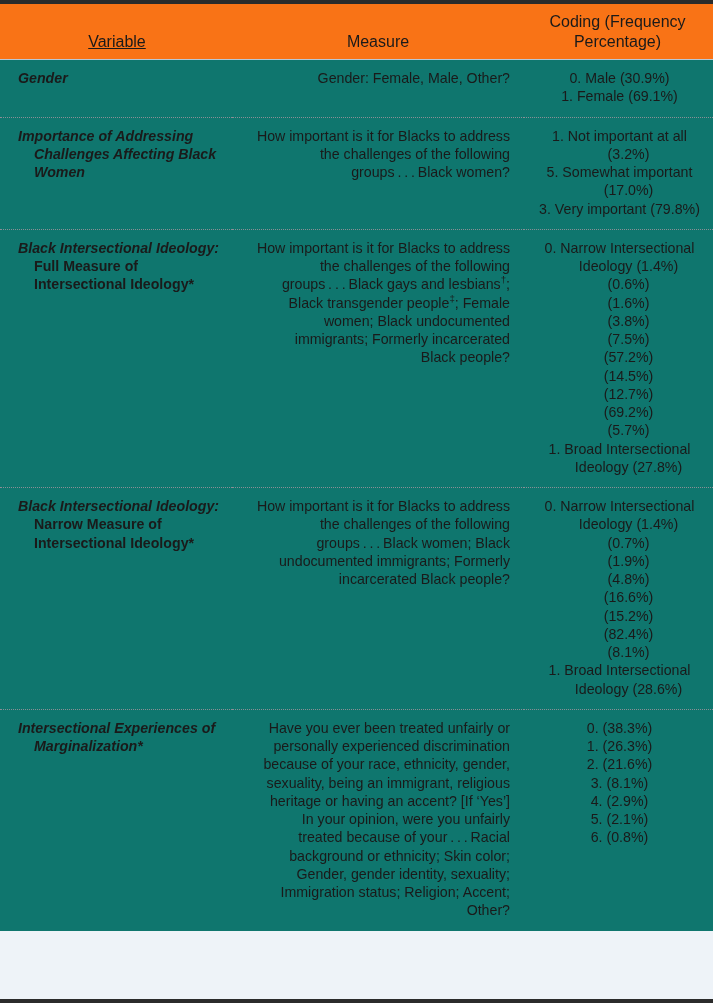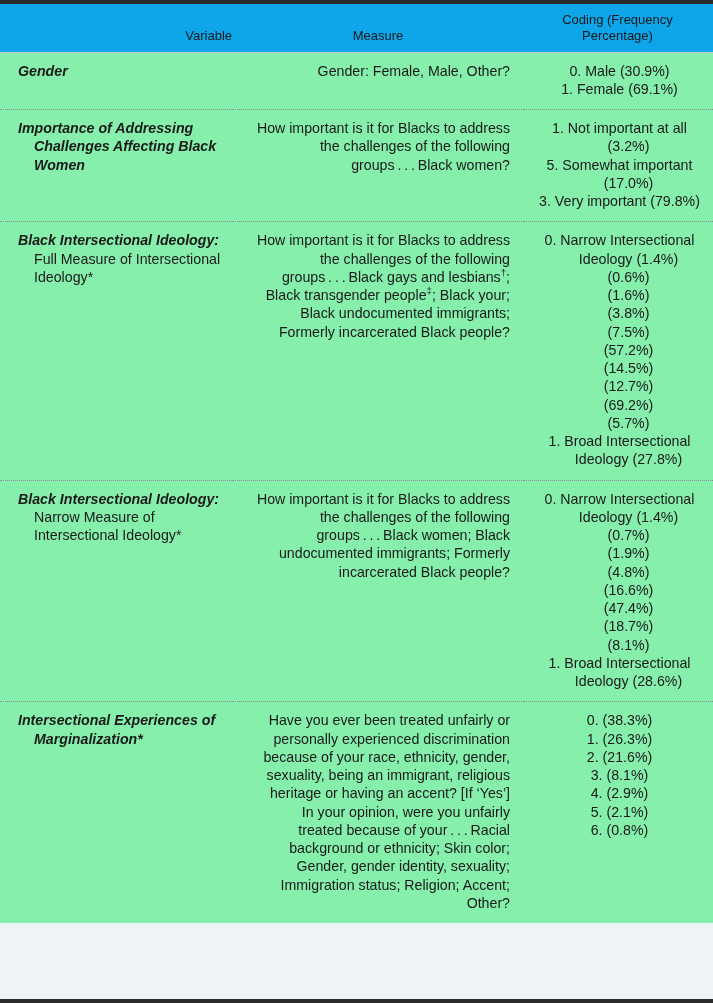--- a/index.html
+++ b/index.html
@@ -33,45 +33,46 @@
 
   col.c-variable { width: 232px; }
   col.c-measure  { width: 292px; }
   col.c-coding   { width: 189px; }
 
   thead tr.header-row {
     background: #d7e6f4;
   }
   thead th {
     font-weight: normal;
-    font-size: 13px;
+    font-size: 16px;
     line-height: 1.22;
     padding: 8px 0 8px 0;
     vertical-align: bottom;
     border-bottom: 1px solid #b9c7d4;
-    background: #0ea5e9;
+    background: #f97316;
   }
   th.h-variable {
-    text-align: right;
+    text-align: center;
     padding-left: 2px;
+    text-decoration: underline;
   }
   th.h-measure {
     text-align: center;
   }
   th.h-coding {
     text-align: center;
     padding-left: 12px;
     padding-right: 14px;
   }
 
   tbody td {
     vertical-align: top;
     font-size: 14.2px;
     line-height: 1.285;
-    background: #86efac;
+    background: #0f766e;
     padding-top: 9px;
     padding-bottom: 11px;
   }
 
   tbody tr.data-row + tr.data-row td {
     border-top: 1px dotted #8a8f95;
   }
 
   td.cell-variable {
     padding-left: 18px;
@@ -93,21 +94,21 @@
     padding-left: 16px;
     text-indent: -16px;
   }
   .var-title {
     font-weight: bold;
     font-style: italic;
   }
   .var-sub {
     display: block;
     padding-left: 16px;
-    font-weight: normal;
+    font-weight: bold;
     font-style: normal;
   }
 
   .coding-list {
     margin: 0;
     padding: 0;
     list-style: none;
   }
   .coding-list li {
     padding-left: 18px;
@@ -174,21 +175,21 @@
           </ul>
         </td>
       </tr>
 
       <tr class="data-row">
         <td class="cell-variable">
           <span class="var-title">Black Intersectional Ideology:</span>
           <span class="var-sub">Full Measure of Intersectional Ideology*</span>
         </td>
         <td class="cell-measure">
-          <div class="hang"><span>How important is it for Blacks to address the challenges of the following groups . . . Black gays and lesbians</span><sup>†</sup><span>; Black transgender people</span><sup>‡</sup><span>; Black your; Black undocumented immigrants; Formerly incarcerated Black people?</span></div>
+          <div class="hang"><span>How important is it for Blacks to address the challenges of the following groups . . . Black gays and lesbians</span><sup>†</sup><span>; Black transgender people</span><sup>‡</sup><span>; Female women; Black undocumented immigrants; Formerly incarcerated Black people?</span></div>
         </td>
         <td class="cell-coding">
           <ul class="coding-list">
             <li>0. Narrow Intersectional Ideology (1.4%)</li>
             <li class="plain">(0.6%)</li>
             <li class="plain">(1.6%)</li>
             <li class="plain">(3.8%)</li>
             <li class="plain">(7.5%)</li>
             <li class="plain">(57.2%)</li>
             <li class="plain">(14.5%)</li>
@@ -208,22 +209,22 @@
         <td class="cell-measure">
           <div class="hang">How important is it for Blacks to address the challenges of the following groups . . . Black women; Black undocumented immigrants; Formerly incarcerated Black people?</div>
         </td>
         <td class="cell-coding">
           <ul class="coding-list">
             <li>0. Narrow Intersectional Ideology (1.4%)</li>
             <li class="plain">(0.7%)</li>
             <li class="plain">(1.9%)</li>
             <li class="plain">(4.8%)</li>
             <li class="plain">(16.6%)</li>
-            <li class="plain">(47.4%)</li>
-            <li class="plain">(18.7%)</li>
+            <li class="plain">(15.2%)</li>
+            <li class="plain">(82.4%)</li>
             <li class="plain">(8.1%)</li>
             <li>1. Broad Intersectional Ideology (28.6%)</li>
           </ul>
         </td>
       </tr>
 
       <tr class="data-row">
         <td class="cell-variable">
           <div class="hang var-title">Intersectional Experiences of Marginalization*</div>
         </td>

